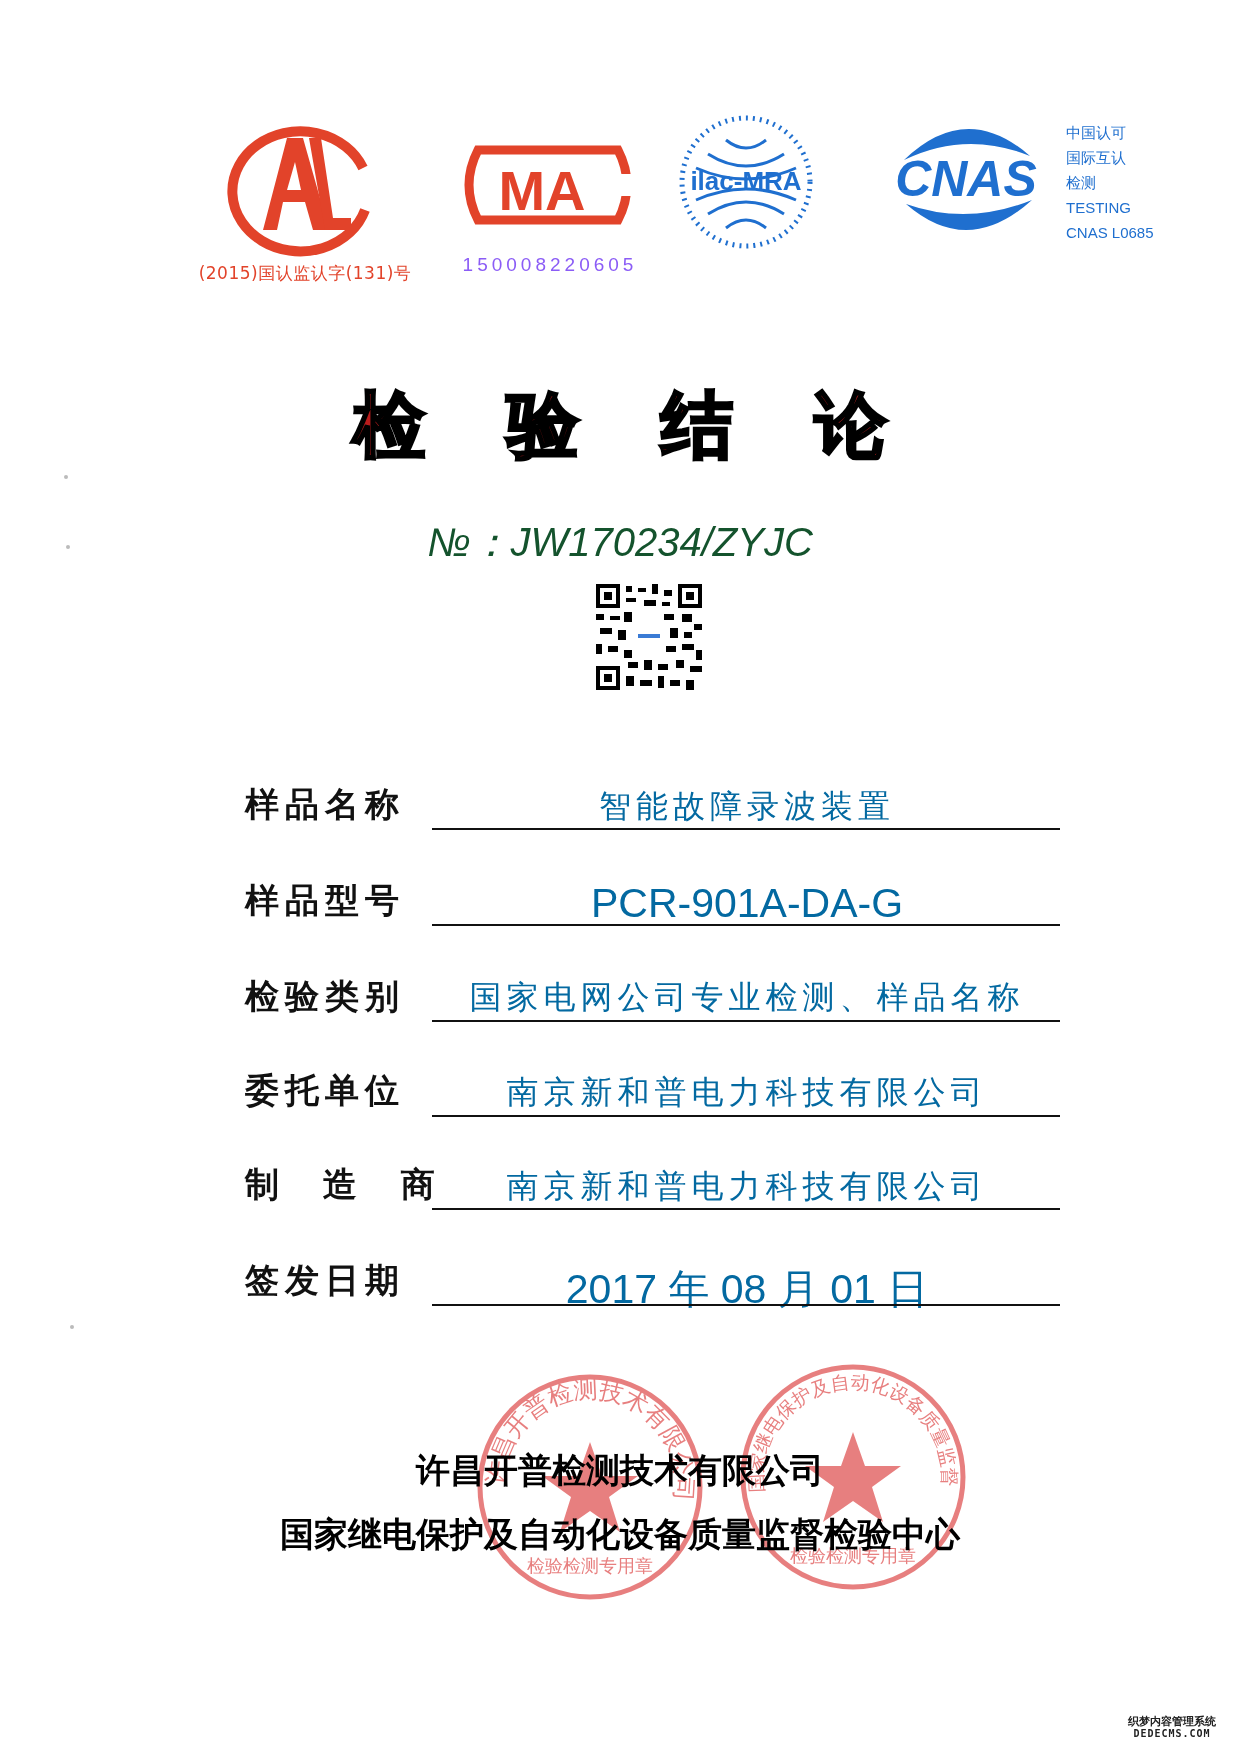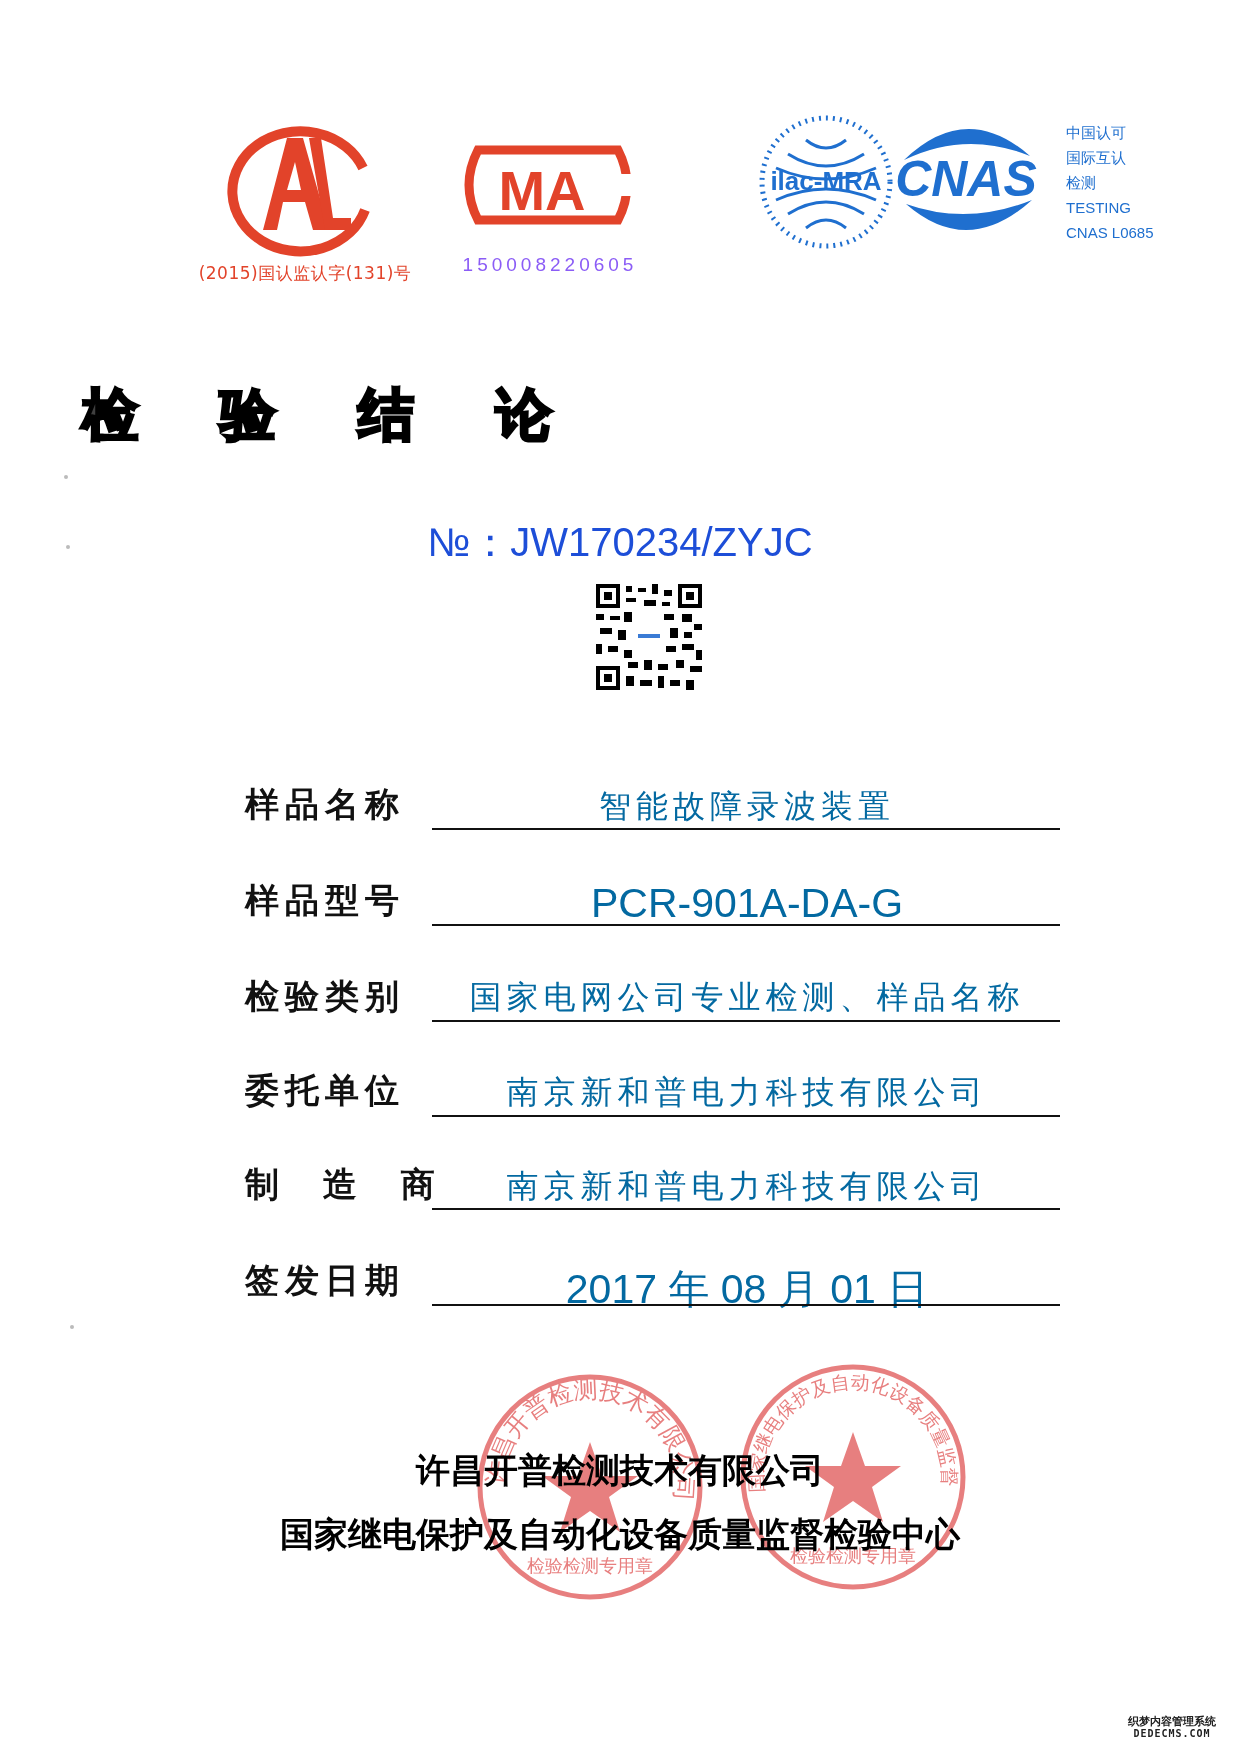--- a/index.html
+++ b/index.html
@@ -7,31 +7,31 @@
          font-family:"DejaVu Sans", sans-serif; color:#111; }
   .abs { position:absolute; }
 
   
   .logo-cal { left:225px; top:118px; width:160px; height:140px; }
   .cal-cap { left:195px; top:262px; width:220px; text-align:center; color:#e2432a;
              font-size:17px; letter-spacing:0.5px; font-family:"DejaVu Sans", sans-serif; }
   .logo-cma { left:458px; top:140px; width:180px; height:90px; }
   .cma-cap { left:455px; top:254px; width:190px; text-align:center; color:#8b5cf6;
              font-size:19px; letter-spacing:4px; font-family:"Liberation Sans", sans-serif; }
-  .logo-ilac { left:756px; top:110px; width:140px; height:145px; }
+  .logo-ilac { left:676px; top:110px; width:140px; height:145px; }
   .logo-cnas { left:884px; top:118px; width:164px; height:124px; }
   .cnas-text { left:1066px; top:120px; color:#1f6fcf; font-size:15px; line-height:25px;
                font-family:"Liberation Sans", sans-serif; }
 
   
-  .title { left:0; width:1240px; top:378px; text-align:left; font-size:56px; font-weight:900;
-           letter-spacing:82px; text-indent:82px; font-family:"DejaVu Sans", sans-serif; color:#404040;
+  .title { left:0; width:1240px; top:378px; text-align:center; font-size:72px; font-weight:900;
+           letter-spacing:82px; text-indent:82px; font-family:"DejaVu Sans", sans-serif; color:#b91c1c;
            -webkit-text-stroke:3px #000; }
   .report-no { left:0; width:1240px; top:515px; text-align:center; font-size:40px;
-               font-family:"Liberation Sans", sans-serif; color:#1d4ed8; }
+               font-family:"Liberation Sans", sans-serif; color:#14532d;font-style:italic; }
   .qr { left:596px; top:584px; width:106px; height:106px; }
 
   
   .row-label { left:245px; font-size:34px; font-weight:bold; letter-spacing:6px; color:#111;
                font-family:"DejaVu Sans", sans-serif; }
   .row-value { left:432px; width:630px; text-align:center; font-size:32px; color:#0369a1;
                font-family:"DejaVu Sans", sans-serif; letter-spacing:5px; }
   .row-value.latin { font-family:"Liberation Sans", sans-serif; letter-spacing:0; font-size:41px; }
   .row-line { left:432px; width:628px; height:0; border-top:2.5px solid #111; }
 

